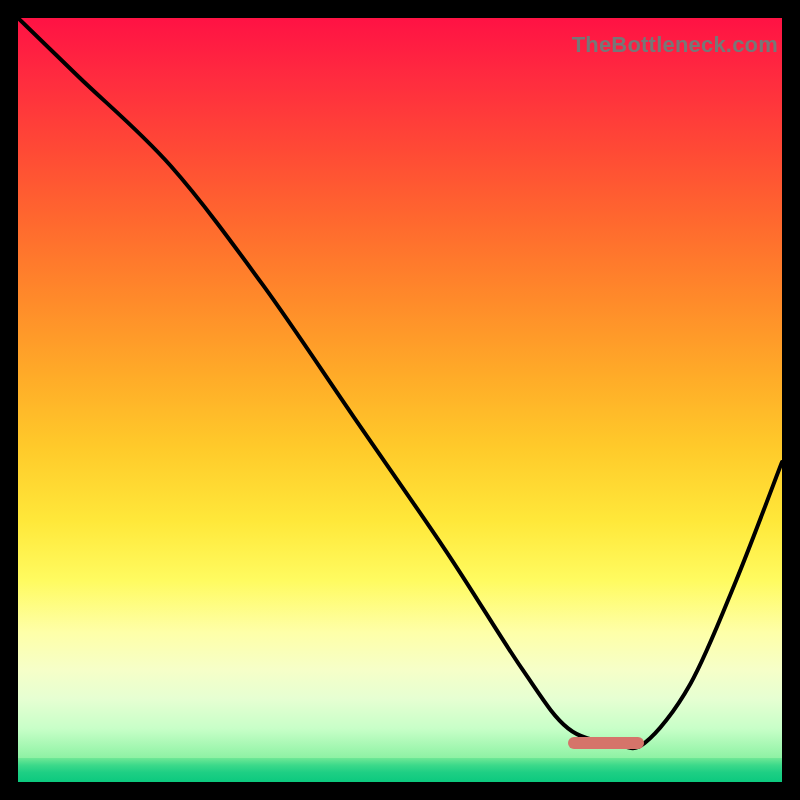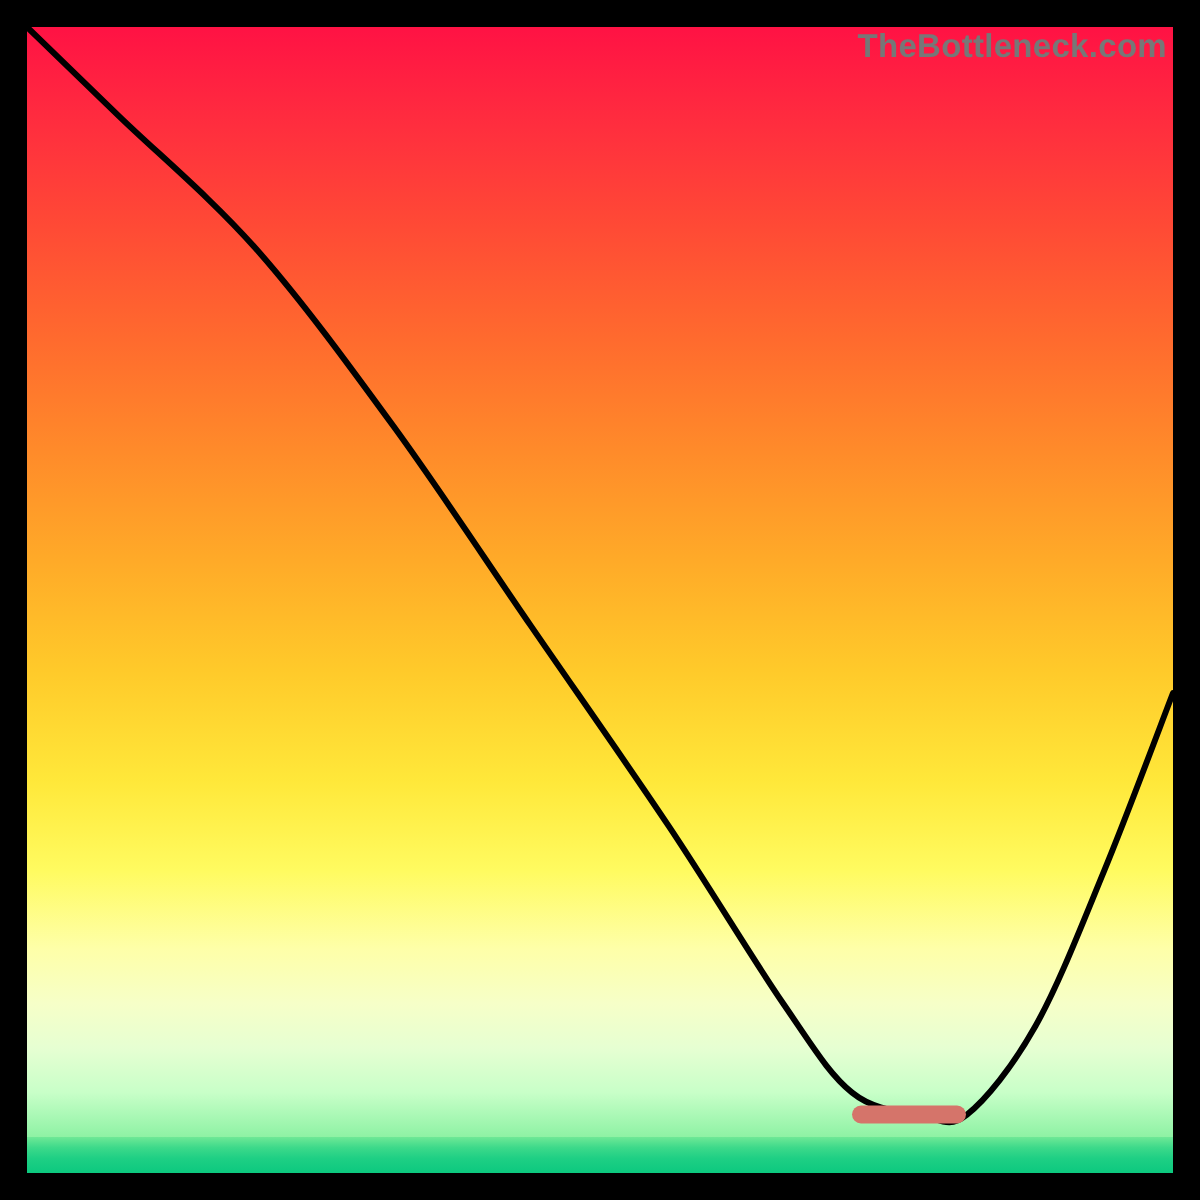--- a/index.html
+++ b/index.html
@@ -59,21 +59,21 @@
     background: linear-gradient(
       to bottom,
       #6fe896 0%,
       #3cd98a 30%,
       #1ecf84 60%,
       #0cc97f 100%
     );
   }
   .watermark {
     position: absolute;
-    top: 0;
+    top: 14px;
     right: 4px;
     color: #777;
     font-size: 22px;
     font-weight: 600;
     letter-spacing: 0.2px;
     pointer-events: none;
   }
   svg.curve {
     position: absolute;
     left: 0;

